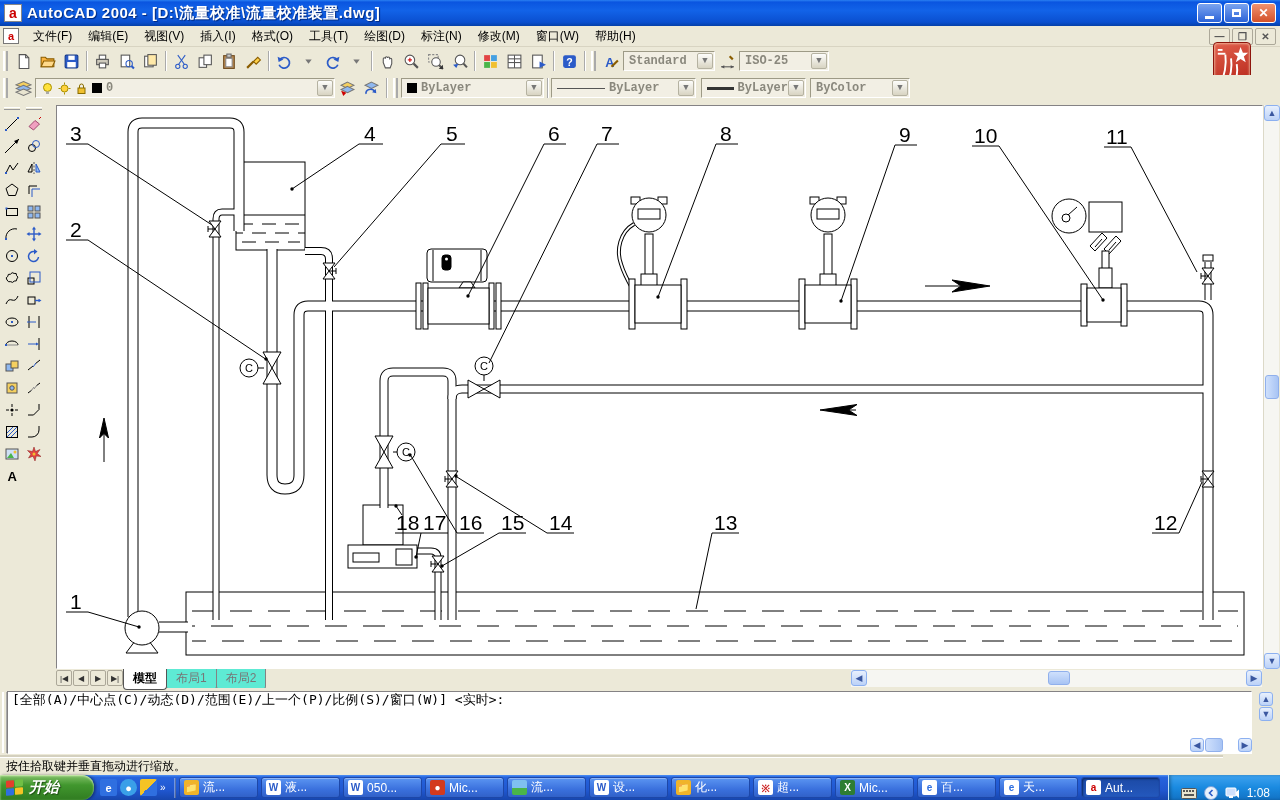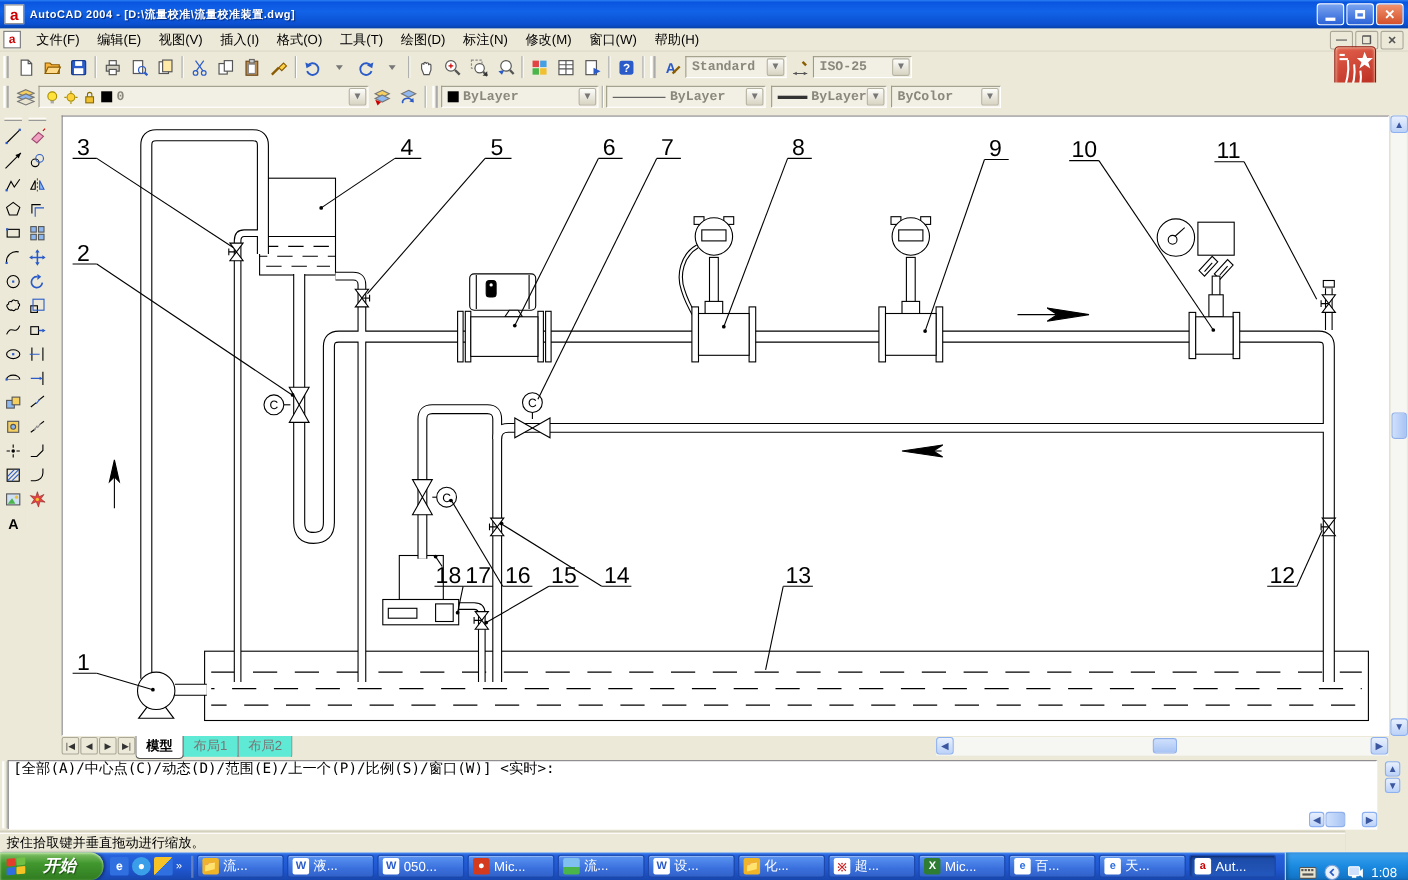--- a/index.html
+++ b/index.html
@@ -7,21 +7,21 @@
   .screen{position:relative;width:1280px;height:800px;overflow:hidden;
     font-family:"Liberation Sans",sans-serif;background:#ECE9D8;}
   .abs{position:absolute;}
 
   
   .titlebar{left:0;top:0;width:1280px;height:26px;
     background:linear-gradient(180deg,#2a80f2 0%,#0a55e0 8%,#1263e8 40%,#0a4fd0 85%,#0540a8 100%);
     display:flex;align-items:center;color:#fff;}
   .app-icon{width:18px;height:18px;margin:0 5px 0 4px;background:#fff;border:1px solid #888;
     color:#c00;font-weight:bold;font-size:14px;line-height:16px;text-align:center;}
-  .title-text{font-size:10px;font-weight:bold;letter-spacing:.5px;
+  .title-text{font-size:15px;font-weight:bold;letter-spacing:.5px;
     text-shadow:1px 1px 1px #00287a;white-space:nowrap;}
   .winbtns{position:absolute;right:4px;top:3px;display:flex;gap:2px;}
   .wbtn{width:25px;height:20px;border-radius:3px;border:1px solid #fff;
     background:linear-gradient(180deg,#7ba4ef,#2b63d8);color:#fff;font-size:12px;
     display:flex;align-items:center;justify-content:center;font-weight:bold;}
   .wbtn.close{background:linear-gradient(180deg,#f0926f,#d3512a);}
   .wbtn .dash{width:9px;height:3px;background:#fff;margin-top:8px;}
   .wbtn .rest{width:9px;height:8px;border:2px solid #fff;border-top-width:3px;}
 
   
@@ -102,21 +102,21 @@
     font-size:12px;color:#000;display:flex;align-items:center;padding-left:6px;}
 
   
   .taskbar{left:0;top:775px;width:1280px;height:25px;
     background:linear-gradient(180deg,#4f91f5 0%,#2663dd 9%,#2057d0 60%,#1746ad 100%);
     display:flex;align-items:center;}
   .startbtn{width:94px;height:25px;border-radius:0 12px 12px 0;
     background:linear-gradient(180deg,#82c169 0%,#41972e 40%,#338023 90%);
     box-shadow:inset 0 1px 2px #d5f0b9, 2px 0 3px rgba(0,0,0,.4);
     display:flex;align-items:center;color:#fff;font-size:15px;font-weight:bold;font-style:italic;
-    padding-left:6px;gap:16px;text-shadow:1px 1px 1px #1d4f12;}
+    padding-left:6px;gap:6px;text-shadow:1px 1px 1px #1d4f12;}
   .flag{width:17px;height:15px;display:grid;grid-template-columns:8px 8px;grid-template-rows:7px 7px;gap:1px;transform:skewY(-6deg);}
   .flag i{border-radius:1px;}
   .ql{display:flex;align-items:center;gap:3px;padding:0 6px;}
   .qlicon{width:17px;height:17px;border-radius:2px;display:flex;align-items:center;justify-content:center;
     color:#fff;font-size:11px;font-weight:bold;}
   .chev{color:#fff;font-size:10px;}
   .tbdiv{width:2px;height:20px;background:rgba(255,255,255,.35);border-right:1px solid rgba(0,0,0,.25);margin:0 2px;}
   .taskbtn{width:79px;height:21px;margin:0 1.5px;border-radius:3px;
     background:linear-gradient(180deg,#5b95f2,#3a70dd 60%,#3161c8);
     border:1px solid #1d47a8;box-shadow:inset 0 1px 0 #8db4f5;

